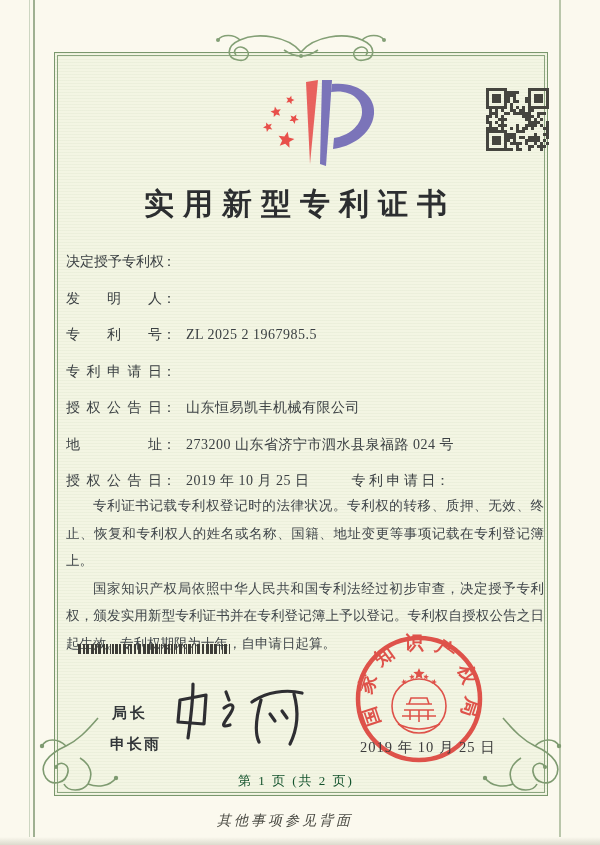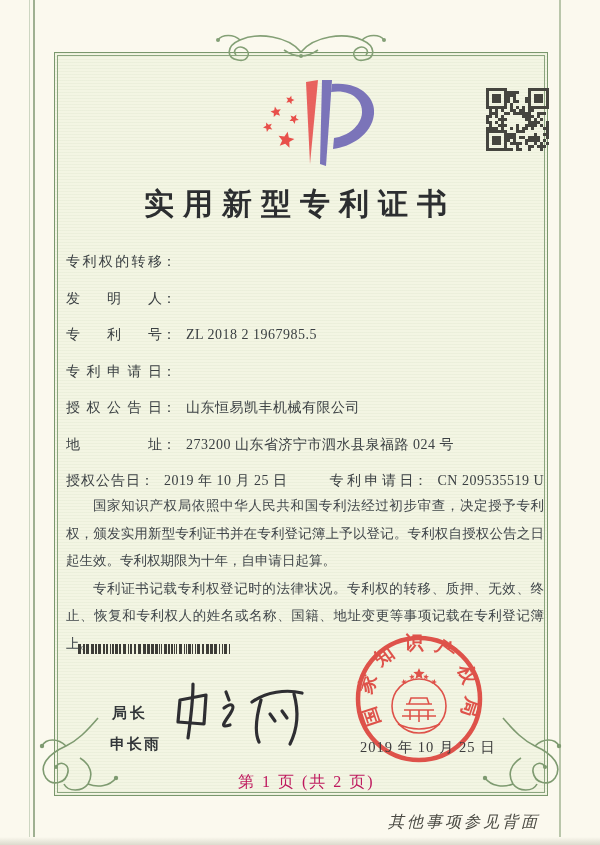--- a/index.html
+++ b/index.html
@@ -44,22 +44,22 @@
   
   .signer-title{position:absolute;left:112px;top:704px;font-family:"Liberation Sans","DejaVu Sans",sans-serif;
                 font-weight:700;font-size:15px;letter-spacing:3px;color:#33373a;}
   .signer-name{position:absolute;left:110px;top:735px;font-family:"Liberation Sans","DejaVu Sans",sans-serif;
                font-weight:700;font-size:15px;letter-spacing:2px;color:#33373a;}
   .signature{position:absolute;left:160px;top:672px;}
   
   .seal{position:absolute;left:352px;top:632px;opacity:.92;}
   .seal-date{position:absolute;left:360px;top:738px;font-size:14.5px;letter-spacing:1px;color:#3c3c3c;z-index:3;}
   
-  .page-num{position:absolute;left:238px;top:772px;font-size:16px;letter-spacing:2px;color:#be185d;}
-  .back-note{position:absolute;left:30px;top:812px;width:510px;text-align:right;font-size:16px;
+  .page-num{position:absolute;left:238px;top:772px;font-size:13px;letter-spacing:2px;color:#14532d;}
+  .back-note{position:absolute;left:30px;top:812px;width:510px;text-align:center;font-size:14px;
              font-style:italic;letter-spacing:3px;color:#4a4a43;}
 </style>
 </head>
 <body>
 
 <div class="scan">
   <div class="edge-l1"></div>
   <div class="edge-l2"></div>
   <div class="edge-r1"></div>
   <div class="edge-b"></div>
@@ -356,31 +356,31 @@
       <div style="left: 30px; top: 60px; width: 3px; height: 3px;"></div>
       <div style="left: 33px; top: 60px; width: 3px; height: 3px;"></div>
       <div style="left: 42px; top: 60px; width: 3px; height: 3px;"></div>
       <div style="left: 54px; top: 60px; width: 3px; height: 3px;"></div>
     </div>
 
   <div class="title">实用新型专利证书</div>
 
   <div class="fields">
     <div class="f-row">
-      <span class="f-label">专利权的转移</span>
+      <span class="f-label">决定授予专利权</span>
         <span class="f-colon">：</span>
     </div>
     <div class="f-row">
       <span class="f-label">发明人</span>
         <span class="f-colon">：</span>
     </div>
     <div class="f-row">
       <span class="f-label">专利号</span>
         <span class="f-colon">：</span>
-      <span class="f-value">ZL 2018 2 1967985.5</span>
+      <span class="f-value">ZL 2025 2 1967985.5</span>
     </div>
     <div class="f-row">
       <span class="f-label">专利申请日</span>
         <span class="f-colon">：</span>
     </div>
     <div class="f-row">
       <span class="f-label">授权公告日</span>
         <span class="f-colon">：</span>
       <span class="f-value">山东恒易凯丰机械有限公司</span>
     </div>
@@ -389,28 +389,27 @@
         <span class="f-colon">：</span>
       <span class="f-value">273200 山东省济宁市泗水县泉福路 024 号</span>
     </div>
     <div class="f-row">
       <span class="f-label">授权公告日</span>
         <span class="f-colon">：</span>
       <span class="f-value">2019 年 10 月 25 日</span>
       <span class="f-second">
         <span class="f-label">专利申请日</span>
           <span class="f-colon">：</span>
-        <span class="f-value">CN 209535519 U</span>
       </span>
     </div>
   </div>
 
   <div class="legal">
+    <p>专利证书记载专利权登记时的法律状况。专利权的转移、质押、无效、终止、恢复和专利权人的姓名或名称、国籍、地址变更等事项记载在专利登记簿上。</p>
     <p>国家知识产权局依照中华人民共和国专利法经过初步审查，决定授予专利权，颁发实用新型专利证书并在专利登记簿上予以登记。专利权自授权公告之日起生效。专利权期限为十年，自申请日起算。</p>
-    <p>专利证书记载专利权登记时的法律状况。专利权的转移、质押、无效、终止、恢复和专利权人的姓名或名称、国籍、地址变更等事项记载在专利登记簿上。</p>
   </div>
 
   <div class="barcode">
       <div style="left: 0px; width: 3px;"></div>
       <div style="left: 5px; width: 2px;"></div>
       <div style="left: 8px; width: 3px;"></div>
       <div style="left: 13px; width: 3px;"></div>
       <div style="left: 17px; width: 2px;"></div>
       <div style="left: 20px; width: 3px;"></div>
       <div style="left: 25px; width: 2px;"></div>

